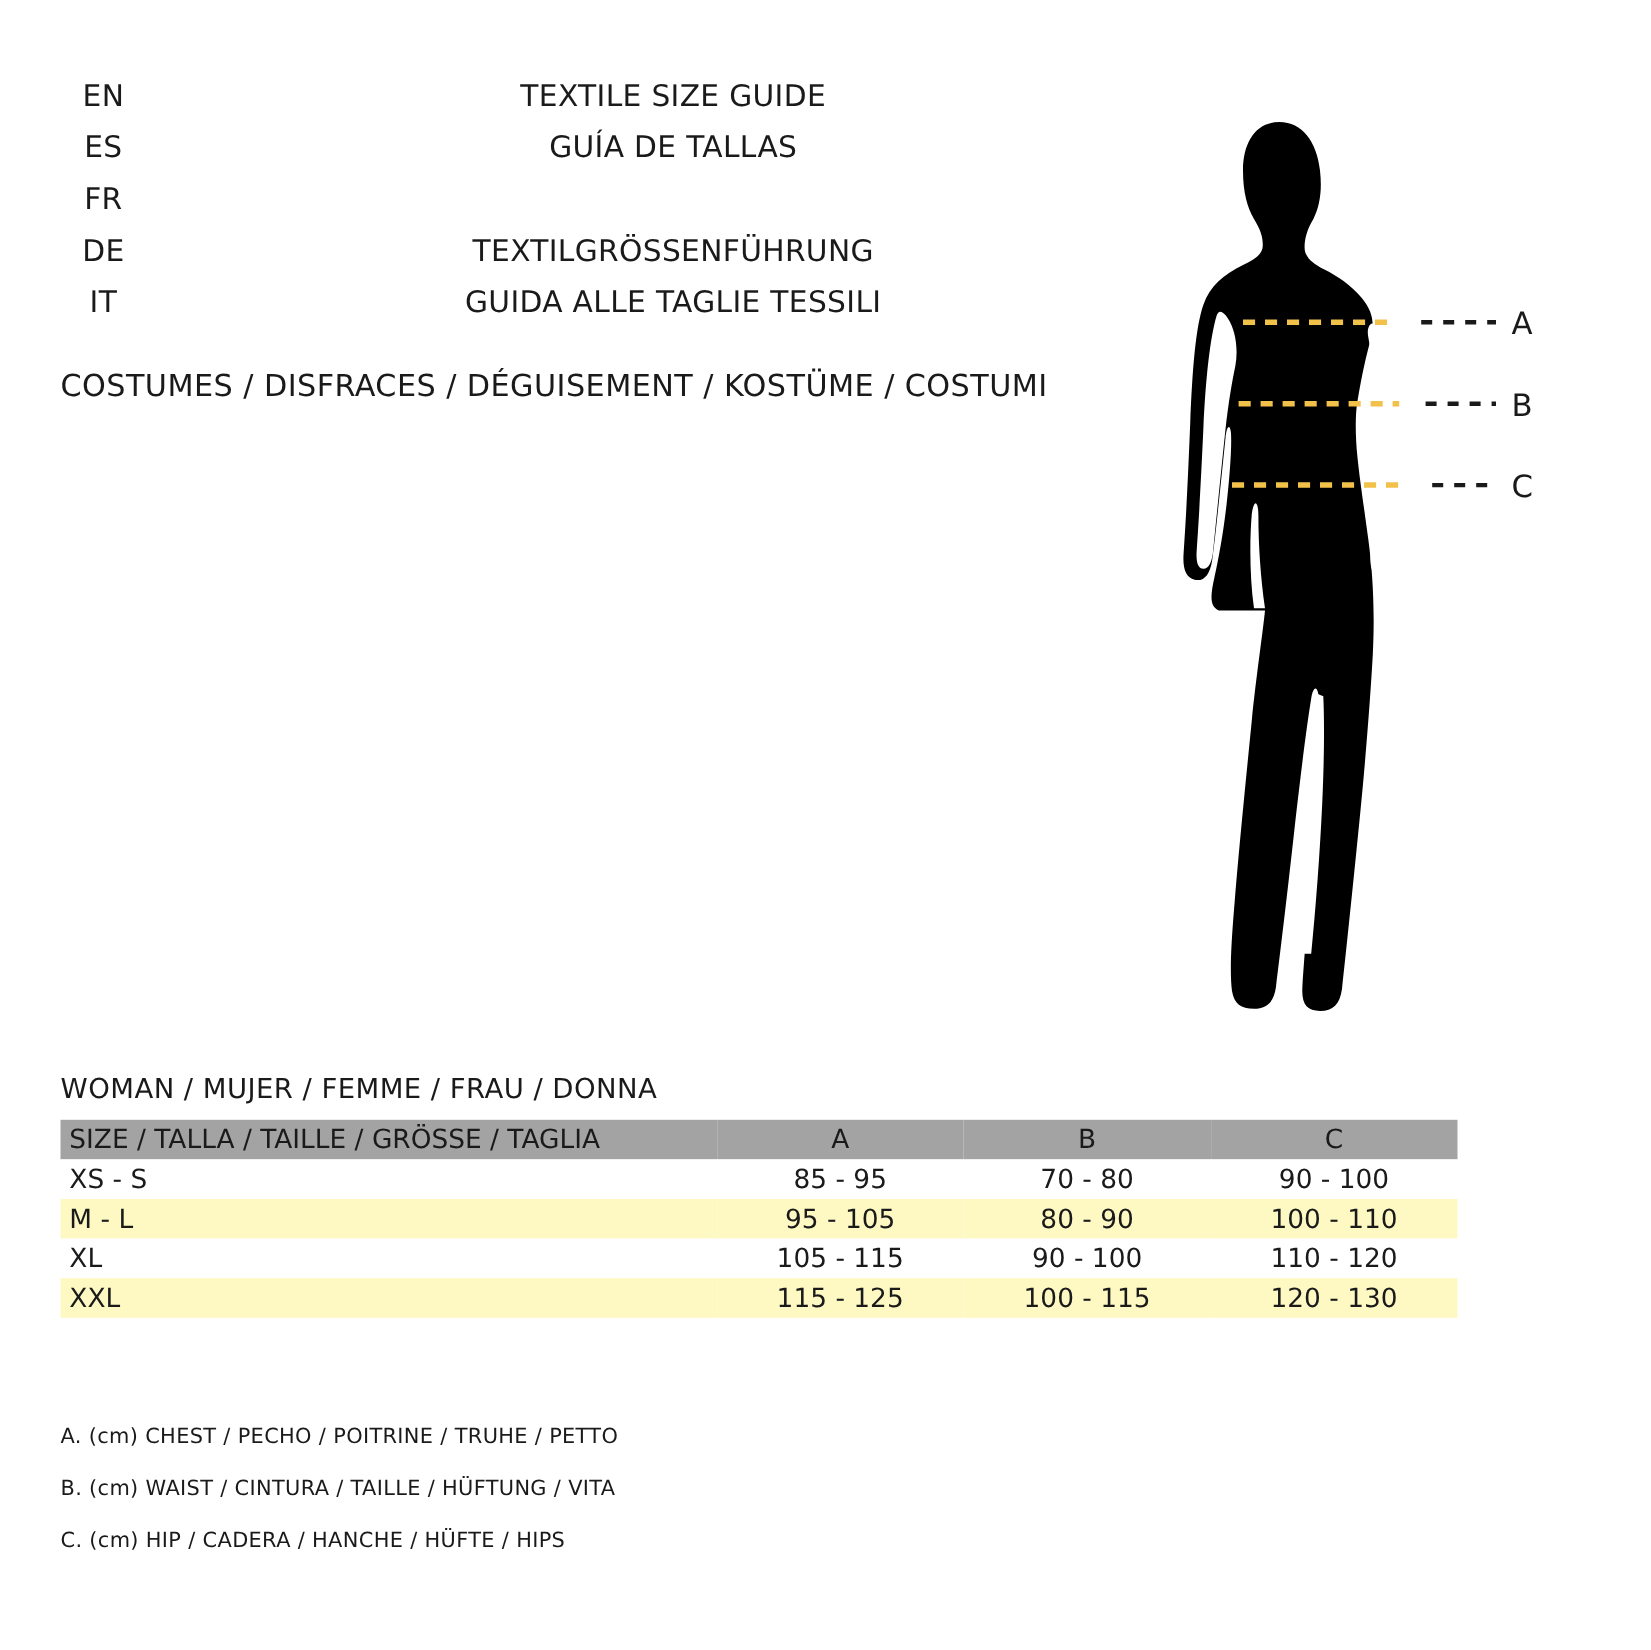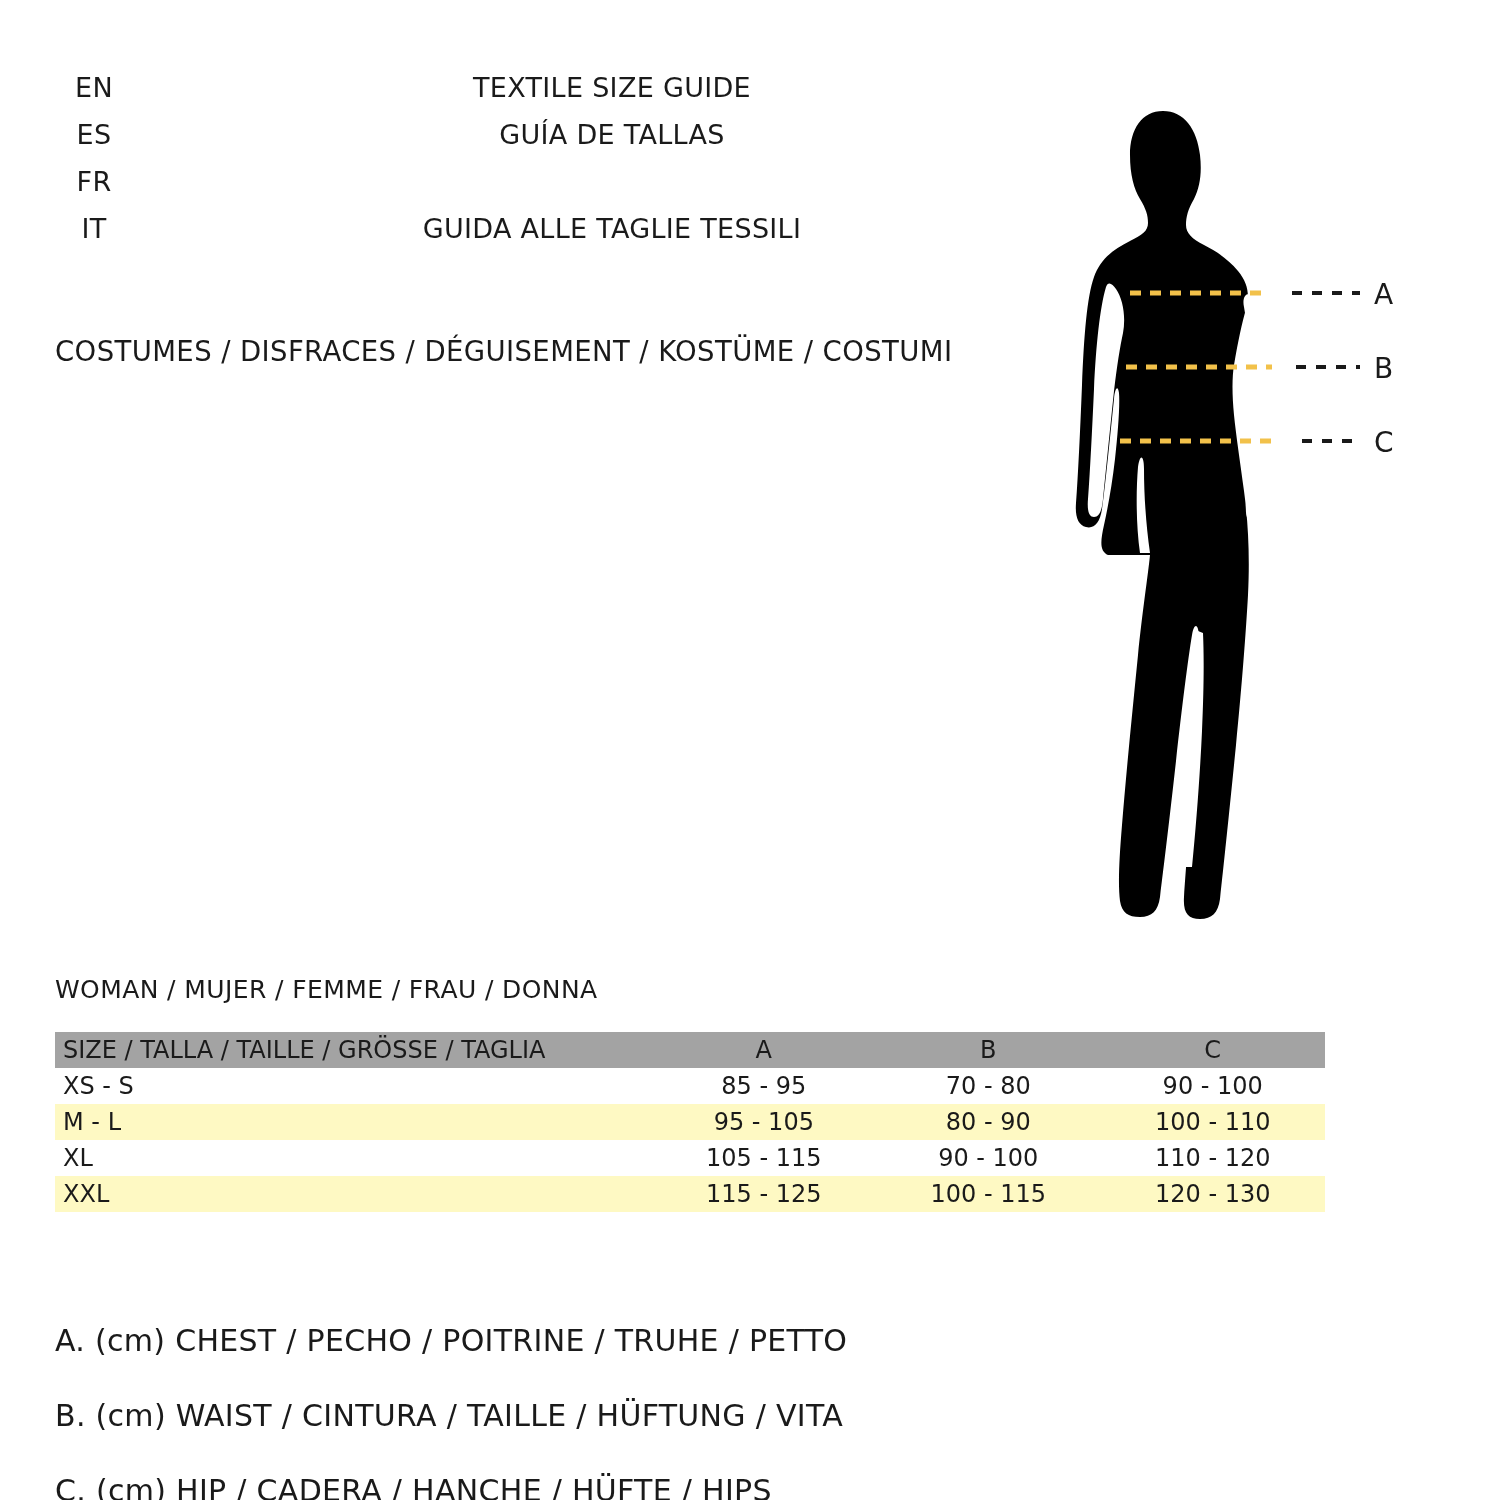--- a/index.html
+++ b/index.html
@@ -77,21 +77,21 @@
   
   #table-section {
     position: absolute;
     left: 55px;
     top: 975px;
     width: 1270px;
   }
   #group-title {
     font-size: 25px;
     letter-spacing: 0.4px;
-    margin-bottom: 28px;
+    margin-bottom: 14px;
     white-space: nowrap;
   }
   table.size-table {
     border-collapse: collapse;
     width: 1270px;
     font-size: 24px;
   }
   table.size-table th,
   table.size-table td {
     padding: 0;
@@ -115,41 +115,44 @@
   tr.row-even { background: #fef9c3; padding-left: 28px; }
 
   
   #legend-block {
     position: absolute;
     left: 55px;
     top: 1295px;
     width: 1000px;
   }
   .legend-row {
-    font-size: 30px;
+    font-size: 19px;
     letter-spacing: 0.3px;
     height: 47px;
     white-space: nowrap;
-    margin-top: 28px;
   }
 </style>
 </head>
 <body>
 
 <div id="header-block">
   <div class="lang-row">
     <span class="lang-code">EN</span>
     <span class="lang-text">TEXTILE SIZE GUIDE</span>
   </div>
   <div class="lang-row">
     <span class="lang-code">ES</span>
     <span class="lang-text">GUÍA DE TALLAS</span>
   </div>
   <div class="lang-row">
     <span class="lang-code">FR</span>
+  </div>
+  <div class="lang-row">
+    <span class="lang-code">DE</span>
+    <span class="lang-text">TEXTILGRÖSSENFÜHRUNG</span>
   </div>
   <div class="lang-row">
     <span class="lang-code">IT</span>
     <span class="lang-text">GUIDA ALLE TAGLIE TESSILI</span>
   </div>
 </div>
 
 <div id="category-line">COSTUMES / DISFRACES / DÉGUISEMENT / KOSTÜME / COSTUMI</div>
 
 <div id="figure-block">

